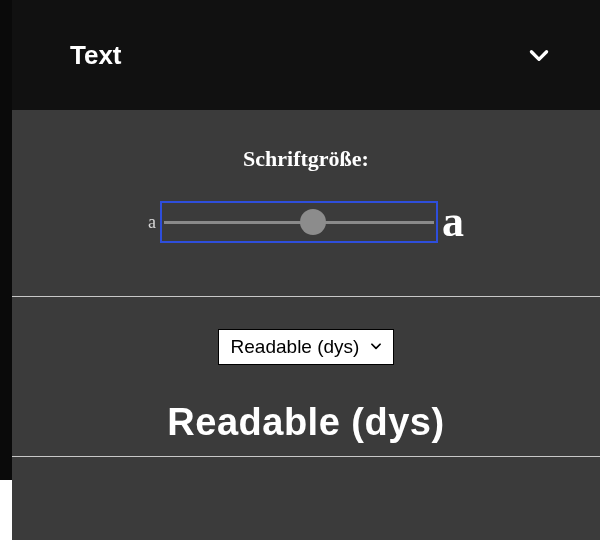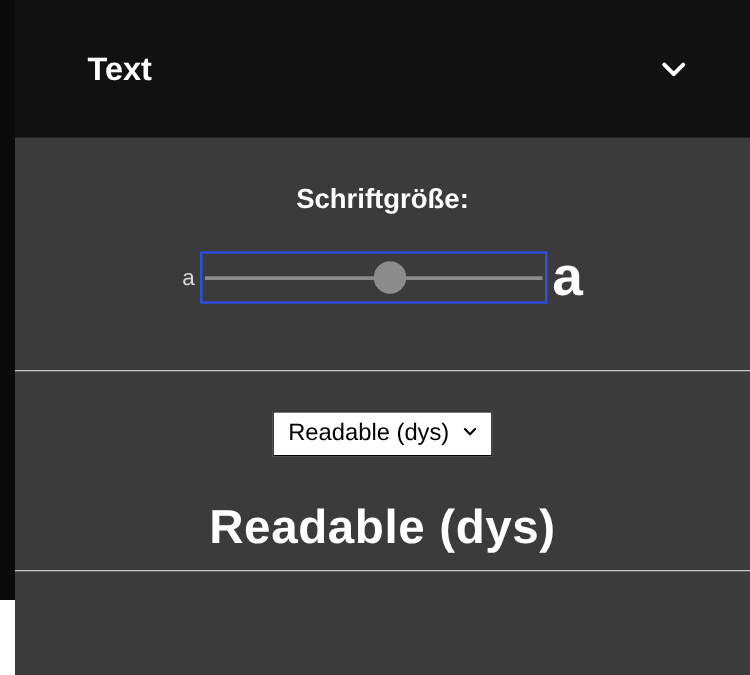--- a/index.html
+++ b/index.html
@@ -131,21 +131,21 @@
     margin-left: 10px;
   }
   .font-preview {
     margin-top: 36px;
     font-size: 38px;
     font-weight: 700;
     color: #fff;
     font-family: "Trebuchet MS", "Verdana", Arial, sans-serif;
     letter-spacing: 0.5px;
   }
-  .section.size { padding-top: 36px; padding-bottom: 52px; }
+  .section.size { padding-top: 36px; padding-bottom: 52px; font-family: Liberation Serif, serif; }
   .section.font { padding-top: 32px; padding-bottom: 12px; }
 </style>
 </head>
 <body>
 
 <div class="outer">
   <div class="left-rail"></div>
   <div class="panel">
 
     <div class="header">

